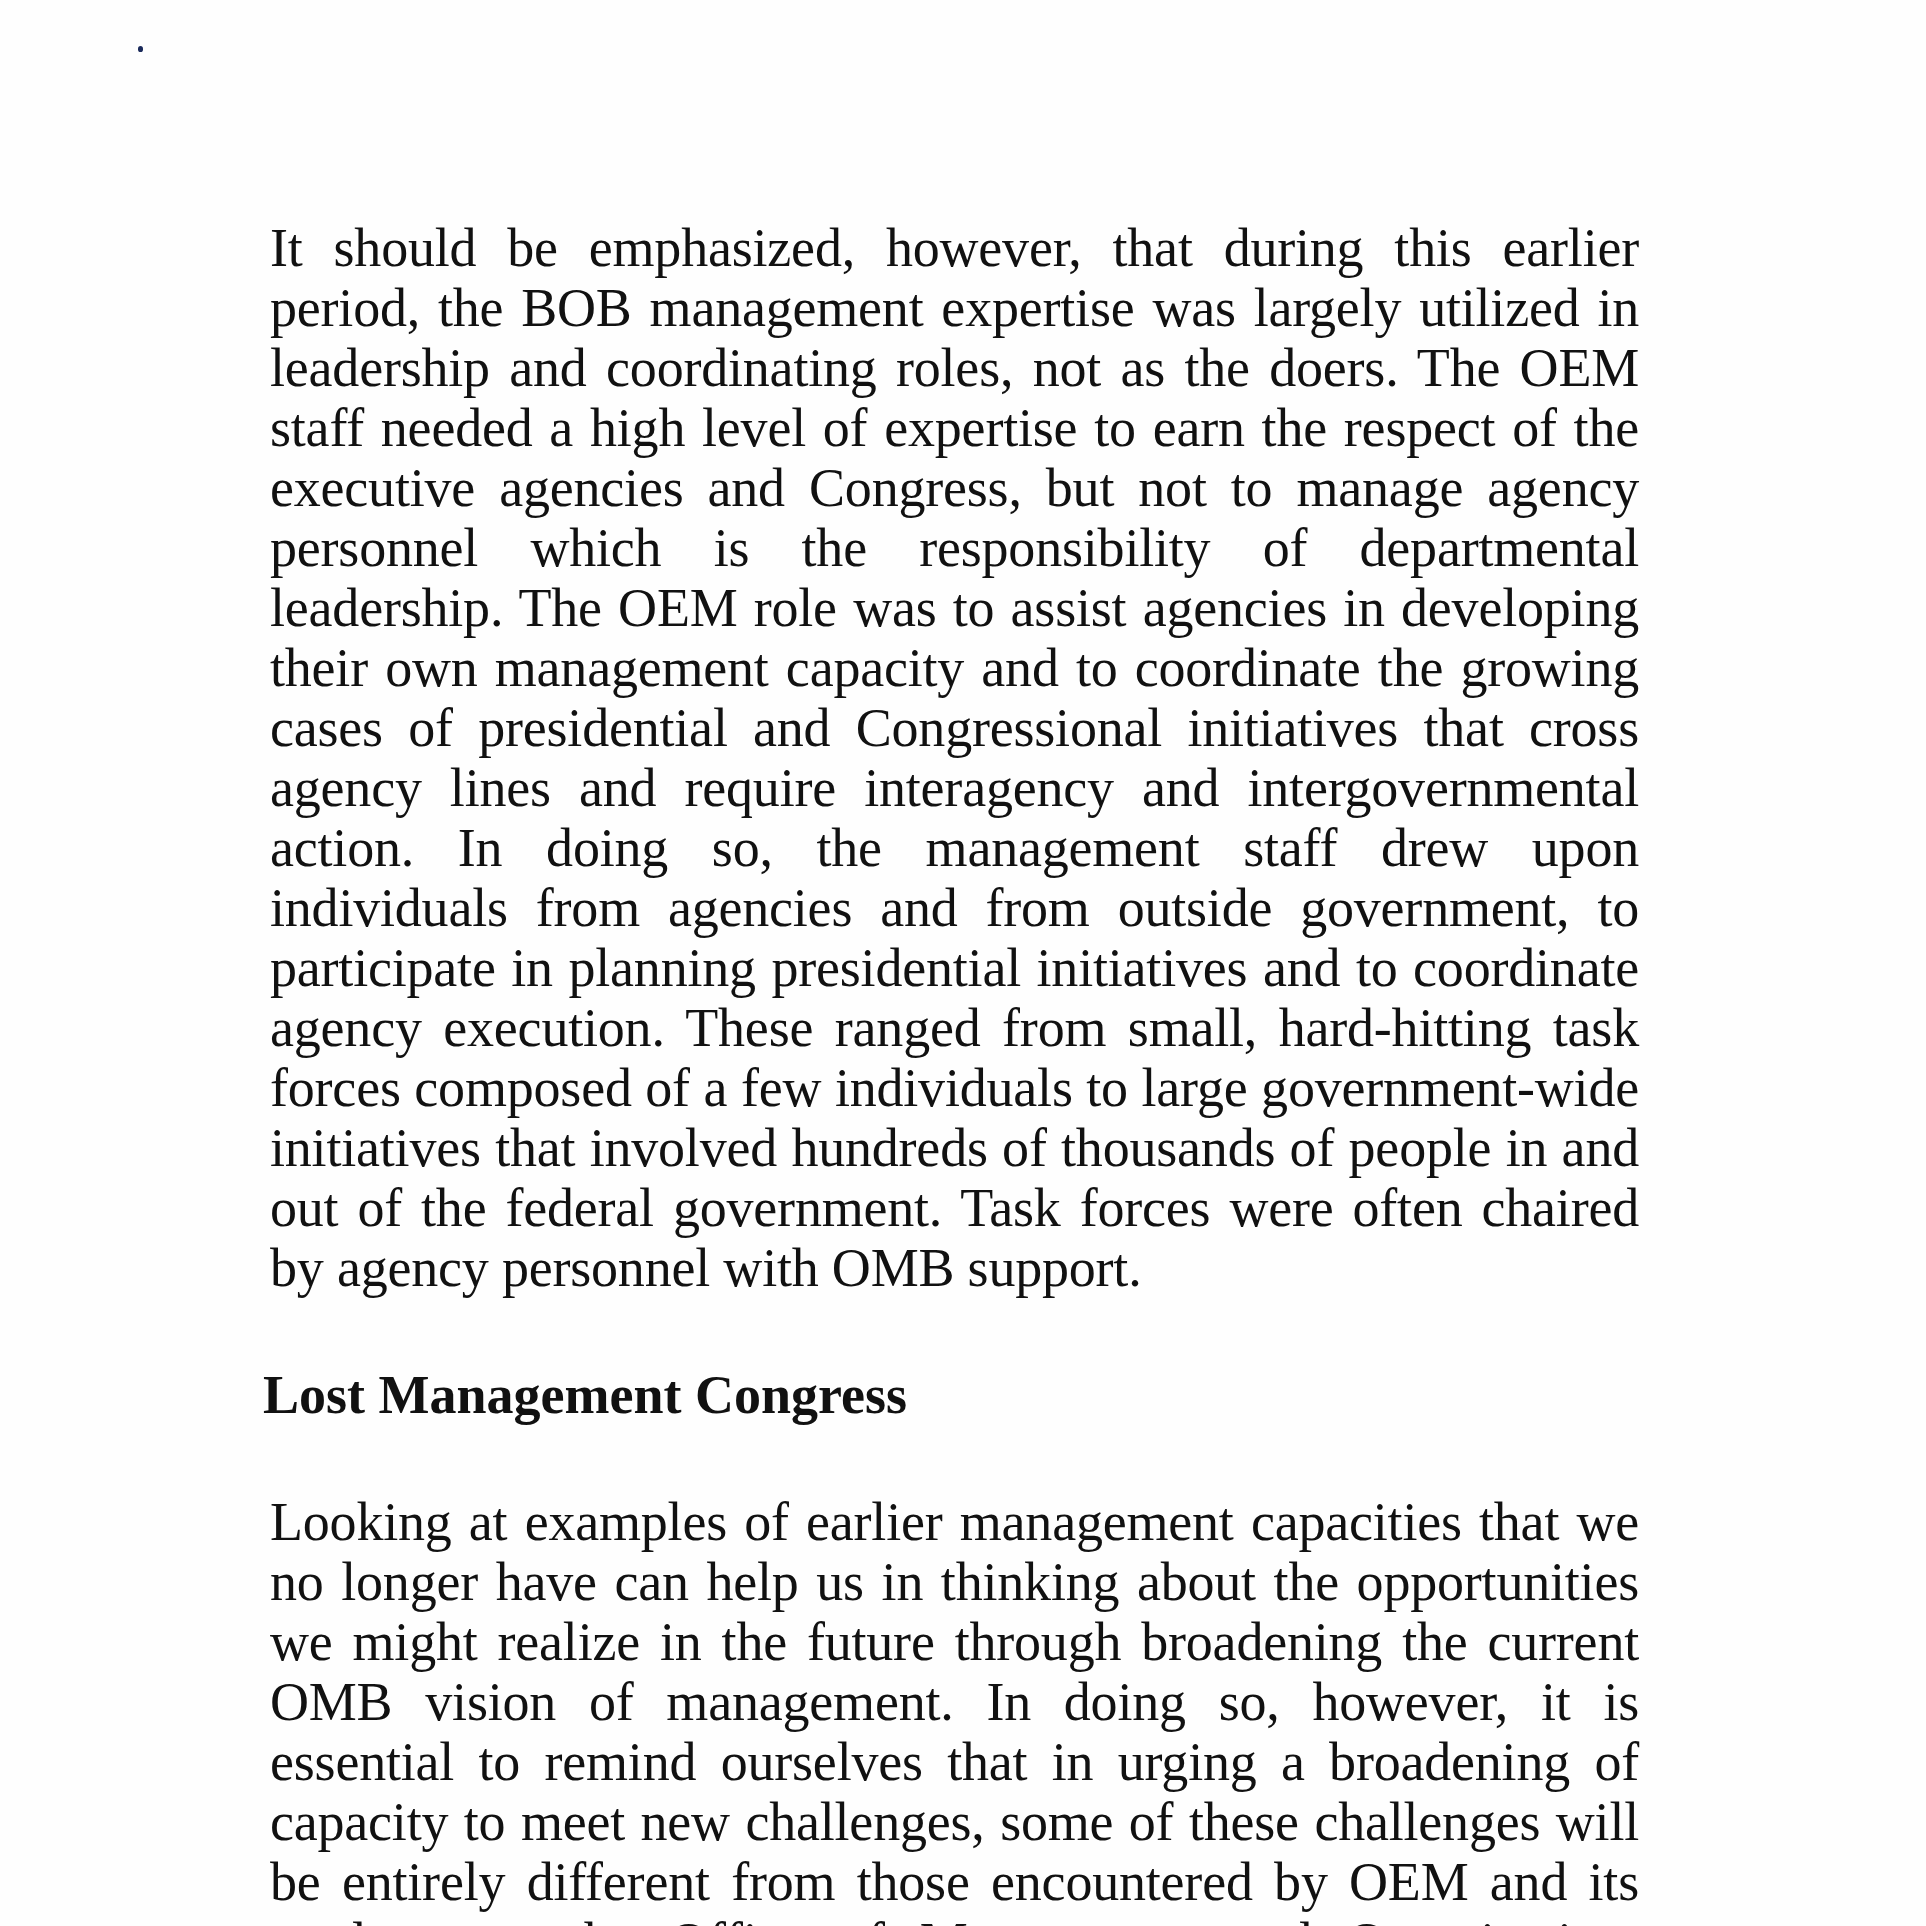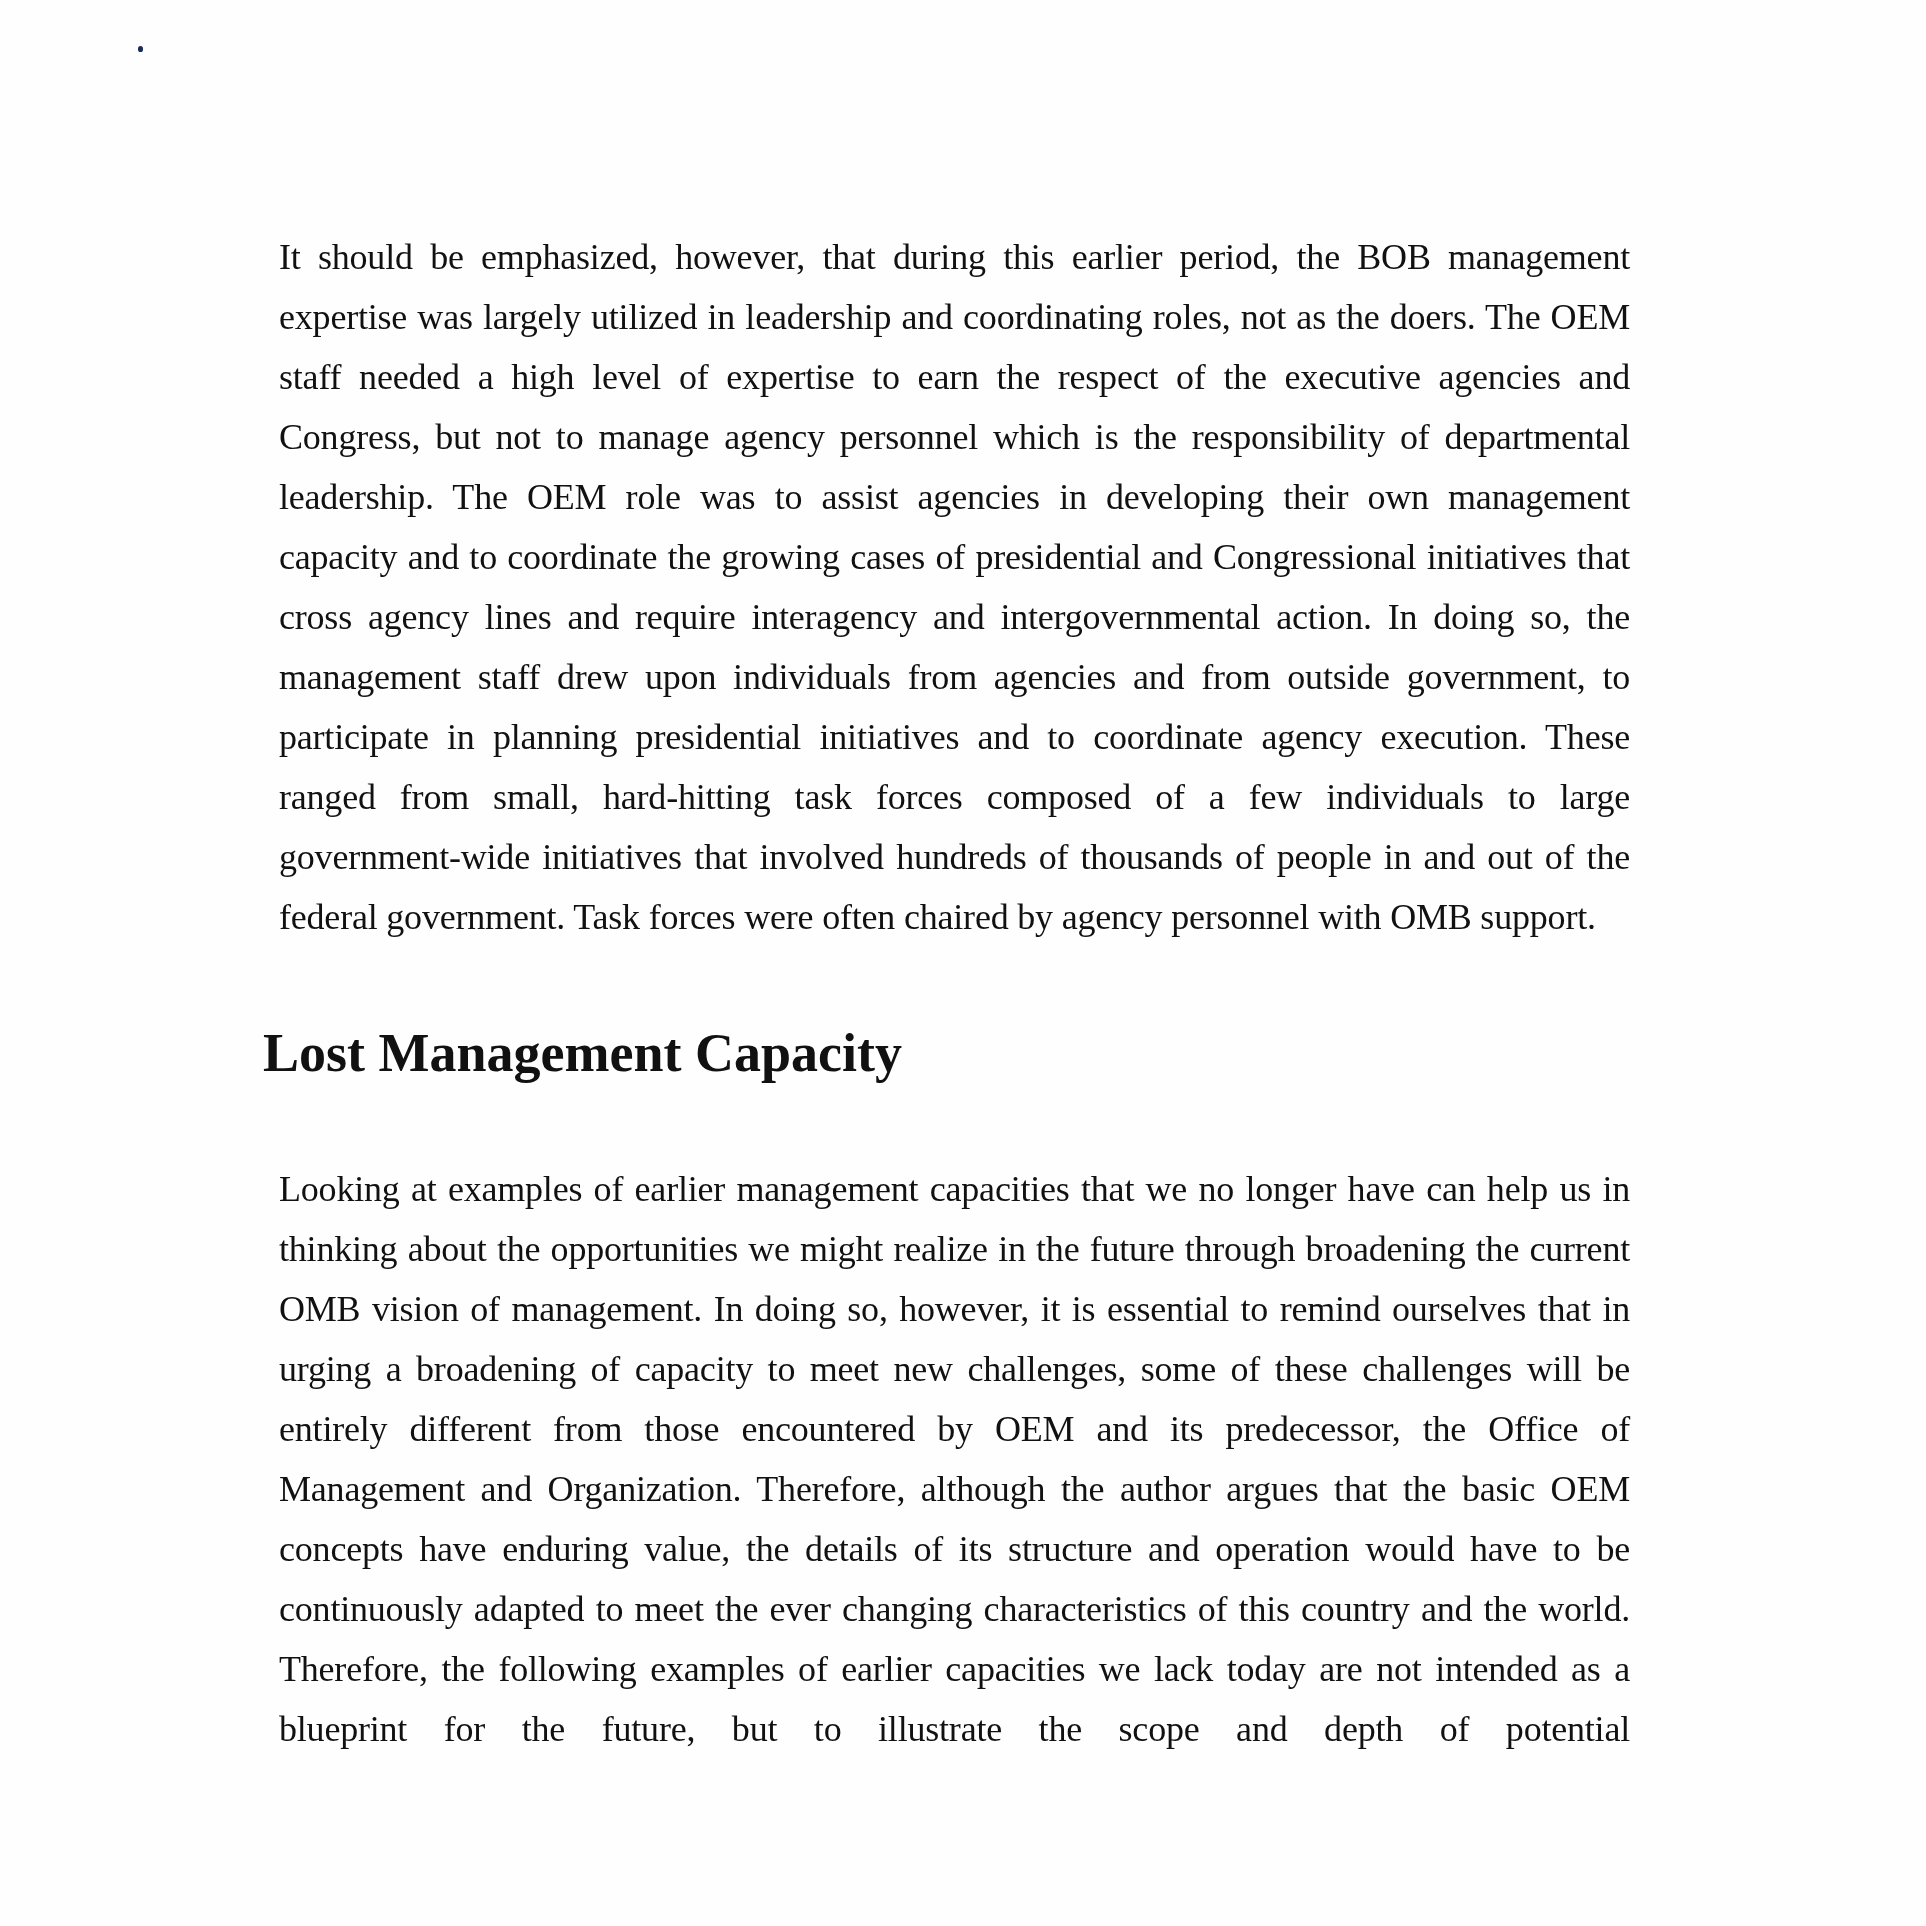--- a/index.html
+++ b/index.html
@@ -32,22 +32,22 @@
       border-radius: 50%;
       background: #1a2a5a;
     }
     .column {
       position: absolute;
       left: 263px;
       top: 211px;
       width: 1383px;
     }
     .para {
-      margin: 16px;
-      font-size: 36px;
+      margin: 7px;
+      font-size: 54px;
       line-height: 60px;
       text-align: justify;
       text-align-last: left;
       word-spacing: 0px;
       letter-spacing: -0.2px;
     }
     .para.continues {
       text-align-last: justify;
     }
     .heading {
@@ -63,21 +63,21 @@
 <body>
 
 <div class="page">
   <div class="speck"></div>
 
   <div class="column">
     <p class="para">It should be emphasized, however, that during this earlier period, the BOB management expertise was largely utilized in leadership and coordinating roles, not as the doers. The OEM staff needed a high level of expertise to earn the respect of the executive agencies and Congress, but not to manage agency personnel which is the responsibility of departmental leadership.  The OEM role was to assist agencies in developing their own management capacity and to coordinate the growing cases of presidential and Congressional initiatives that cross agency lines and require interagency and intergovernmental action.  In doing so, the management staff drew upon individuals from agencies and from outside government, to participate in planning presidential initiatives and to coordinate agency execution. These ranged from small, hard-hitting task forces composed of a few individuals to large government-wide initiatives that involved hundreds of thousands of people in and out of the federal government.  Task forces were often chaired by agency personnel with OMB support.</p>
 
     <div class="gap-before-heading"></div>
 
-    <h2 class="heading">Lost Management Capacity</h2>
+    <h2 class="heading">Lost Management Congress</h2>
 
     <div class="gap-after-heading"></div>
 
     <p class="para continues">Looking at examples of earlier management capacities that we no longer have can help us in thinking about the opportunities we might realize in the future through broadening the current OMB vision of management.  In doing so, however, it is essential to remind ourselves that in urging a broadening of capacity to meet new challenges, some of these challenges will be entirely different from those encountered by OEM and its predecessor, the Office of Management and Organization.  Therefore, although the author argues that the basic OEM concepts have enduring value, the details of its structure and operation would have to be continuously adapted to meet the ever changing characteristics of this country and the world.  Therefore, the following examples of earlier capacities we lack today are not intended as a blueprint for the future, but to illustrate the scope and depth of potential</p>
   </div>
 
 </div>
 
 
 </body></html>

